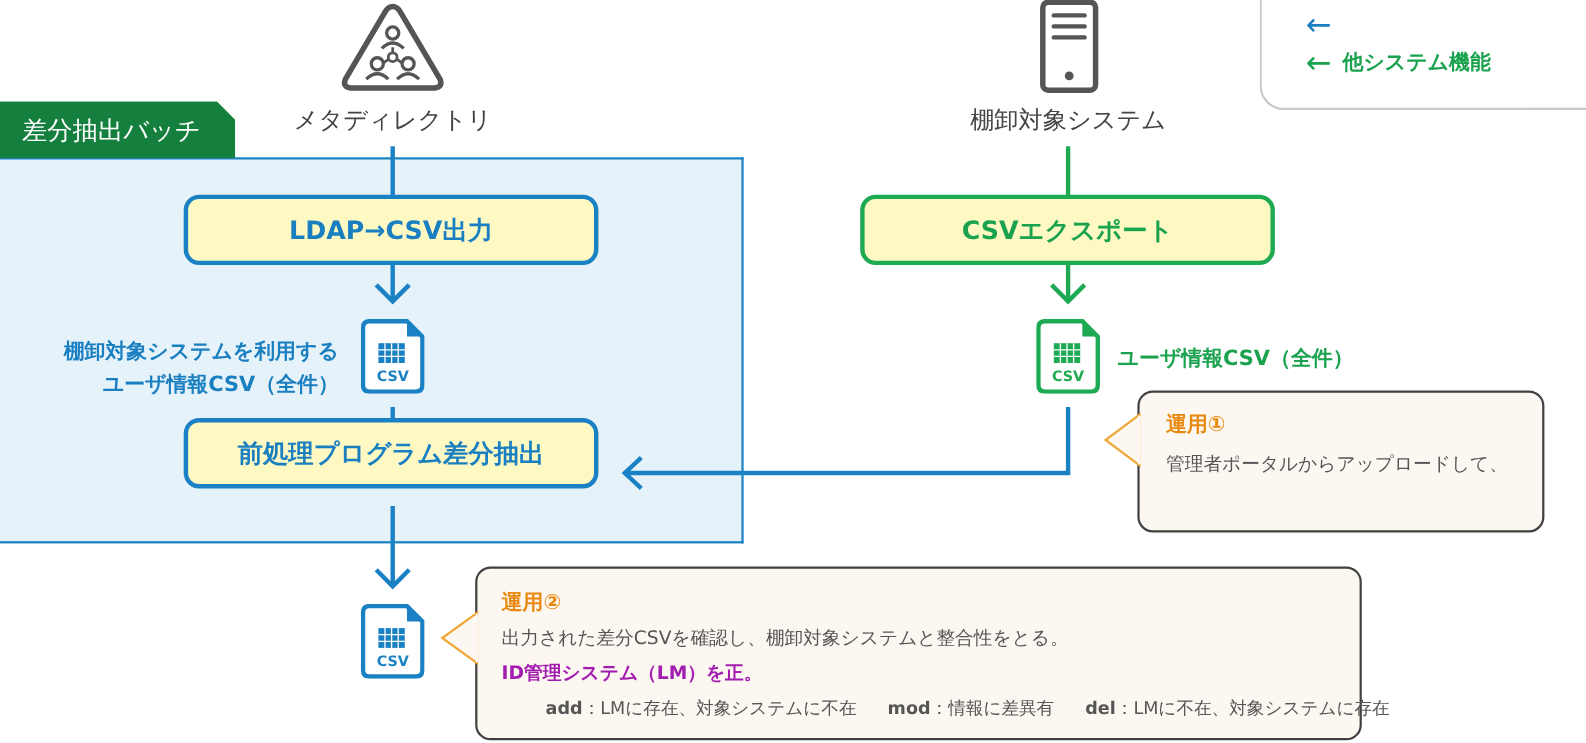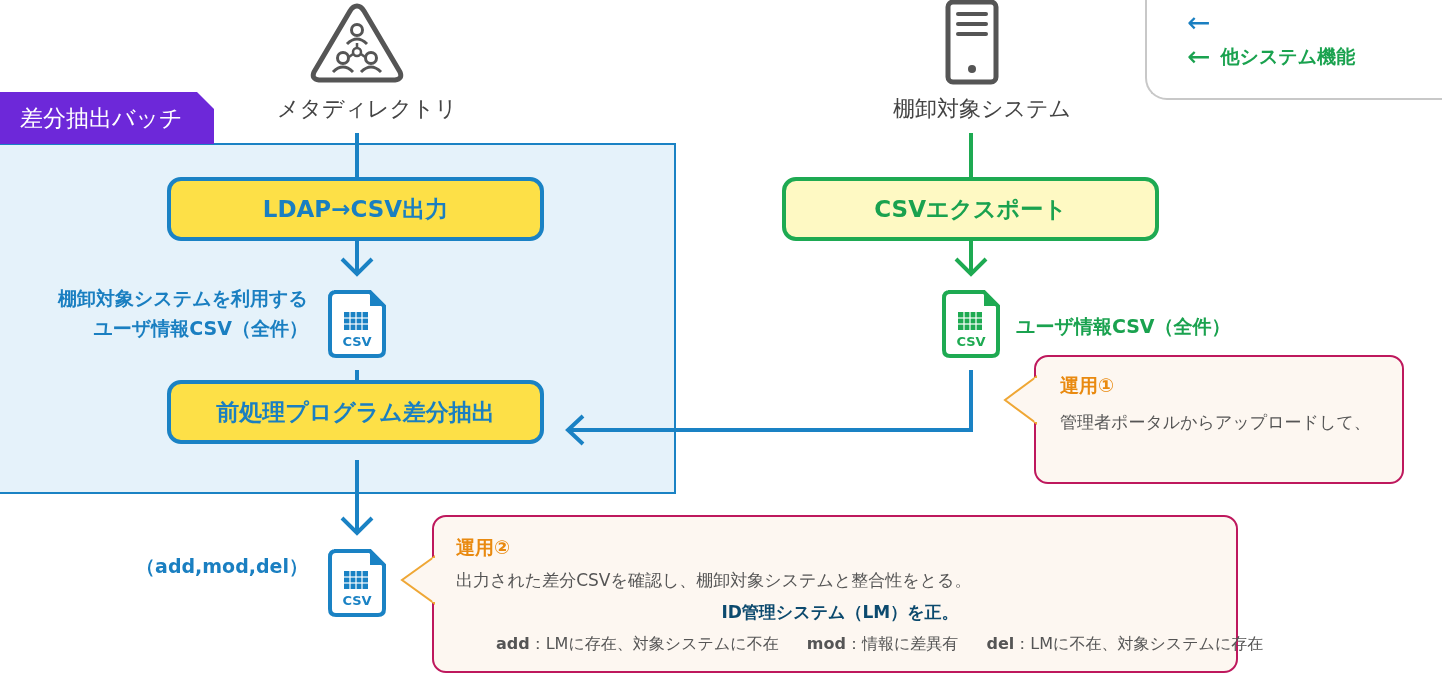--- a/index.html
+++ b/index.html
@@ -11,48 +11,48 @@
   .abs { position: absolute; }
   svg.lines { position: absolute; left: 0; top: 0; width: 1442px; height: 675px; overflow: visible; }
 
   
   .batch-area {
     left: 0; top: 143px; width: 676px; height: 351px;
     background: #e5f2fa; border: 2px solid #1a82c4; border-left: none; box-sizing: border-box;
   }
   .batch-tab {
     left: 0; top: 92px; width: 214px; height: 52px;
-    background: #6d28d9; color: #fff; font-size: 23px;
+    background: #15803d; color: #fff; font-size: 23px;
     display: flex; align-items: center; padding-left: 20px; box-sizing: border-box;
     clip-path: polygon(0 0, 197px 0, 214px 17px, 214px 100%, 0 100%);
   }
 
-  .node-label { font-size: 22px; color: #444; text-align: right; white-space: nowrap; }
+  .node-label { font-size: 22px; color: #444; text-align: center; white-space: nowrap; }
 
   .proc-box {
-    border: 4px solid #1a82c4; border-radius: 14px; background: #fde047;
+    border: 4px solid #1a82c4; border-radius: 14px; background: #fef9c3;
     color: #1a7fc1; font-weight: bold; font-size: 23px;
     display: flex; align-items: center; justify-content: center; box-sizing: border-box;
   }
   .proc-box.green { border-color: #1eaa52; background: #fef9c3; color: #1aa24f; }
 
   .file-label { font-weight: bold; font-size: 19px; color: #1a7fc1; line-height: 30px; white-space: nowrap; }
   .file-label.right { text-align: right; }
   .file-label.green { color: #1aa24f; }
 
   .legend {
     left: 1145px; top: -10px; width: 320px; height: 110px;
     border: 2px solid #c8c8c8; border-radius: 0 0 0 22px; border-top: none; border-right: none;
     box-sizing: border-box; background: #fff;
   }
   .legend-row { display: flex; align-items: center; font-weight: bold; font-size: 19px; height: 34px; }
   .legend-row .arrow { font-size: 28px; margin-right: 10px; font-weight: normal; line-height: 1; }
 
   .callout {
-    background: #fdf7f1; border: 2px solid #be185d; border-radius: 14px; box-sizing: border-box;
+    background: #fdf7f1; border: 2px solid #404040; border-radius: 14px; box-sizing: border-box;
     color: #555; font-size: 17px;
   }
   .callout .title { color: #e98a10; font-weight: bold; font-size: 19px; }
   .callout-tail { position: absolute; }
 </style>
 </head>
 <body>
 
 <div class="abs batch-area"></div>
 <div class="abs batch-tab">差分抽出バッチ</div>
@@ -128,21 +128,21 @@
     <g stroke="#fff" stroke-width="1.2">
       <line x1="16" y1="28" x2="40" y2="28"></line>
         <line x1="16" y1="34" x2="40" y2="34"></line>
       <line x1="22" y1="22" x2="22" y2="40"></line>
         <line x1="28" y1="22" x2="28" y2="40"></line>
         <line x1="34" y1="22" x2="34" y2="40"></line>
     </g>
     <text x="29" y="56" text-anchor="middle" font-size="13" font-weight="bold" fill="#1a82c4" font-family="DejaVu Sans, sans-serif">CSV</text>
   </svg>
 </div>
-<div class="abs file-label right" style="left:0;top:283px;width:308px;">
+<div class="abs file-label right" style="left:0;top:304px;width:308px;">
   <div>棚卸対象システムを利用する</div>
   <div>ユーザ情報CSV（全件）</div>
 </div>
 
 <div class="abs" style="left:942px;top:290px;width:58px;height:68px;">
   <svg width="58" height="68" viewBox="0 0 58 68">
     <path d="M6 2 H42 L56 16 V60 Q56 66 50 66 H8 Q2 66 2 60 V8 Q2 2 8 2 Z" fill="#fff" stroke="#1eaa52" stroke-width="4"></path>
     <path d="M42 2 V16 H56 Z" fill="#1eaa52"></path>
     <rect x="16" y="22" width="24" height="18" fill="#1eaa52"></rect>
     <g stroke="#fff" stroke-width="1.2">
@@ -166,41 +166,40 @@
       <line x1="16" y1="28" x2="40" y2="28"></line>
         <line x1="16" y1="34" x2="40" y2="34"></line>
       <line x1="22" y1="22" x2="22" y2="40"></line>
         <line x1="28" y1="22" x2="28" y2="40"></line>
         <line x1="34" y1="22" x2="34" y2="40"></line>
     </g>
     <text x="29" y="56" text-anchor="middle" font-size="13" font-weight="bold" fill="#1a82c4" font-family="DejaVu Sans, sans-serif">CSV</text>
   </svg>
 </div>
 <div class="abs file-label right" style="left:0;top:551px;width:308px;">
-  <div>（add,mod,del）</div>
 </div>
 
 <div class="abs callout" style="left:1034px;top:355px;width:370px;height:129px;">
   <div style="padding:16px 0 0 24px;">
     <div class="title">運用①</div>
     <div style="margin-top:8px;line-height:30px;">
       <div>管理者ポータルからアップロードして、</div>
     </div>
   </div>
 </div>
 <svg class="callout-tail" style="left:1003px;top:375px;" width="34" height="50">
   <polygon points="33,2 2,25 33,48" fill="#fdf7f1" stroke="#efa735" stroke-width="2"></polygon>
   <line x1="33" y1="3" x2="33" y2="47" stroke="#fdf7f1" stroke-width="3"></line>
 </svg>
 
 <div class="abs callout" style="left:432px;top:515px;width:806px;height:158px;">
   <div style="padding:18px 12px 0 22px;">
     <div class="title">運用②</div>
     <div style="margin-top:4px;line-height:30px;">出力された差分CSVを確認し、棚卸対象システムと整合性をとる。</div>
-    <div style="margin-top:2px;line-height:30px;font-weight:bold;color:#0c4a6e;text-align:center;">ID管理システム（LM）を正。</div>
+    <div style="margin-top:2px;line-height:30px;font-weight:bold;color:#a21caf;">ID管理システム（LM）を正。</div>
     <div style="margin-top:2px;line-height:30px;font-size:16px;white-space:nowrap;margin-left:40px;">
       <span style="font-weight:bold;">add</span><span>：LMに存在、対象システムに不在</span>
       <span style="display:inline-block;width:18px;"></span>
       <span style="font-weight:bold;">mod</span><span>：情報に差異有</span>
       <span style="display:inline-block;width:18px;"></span>
       <span style="font-weight:bold;">del</span><span>：LMに不在、対象システムに存在</span>
     </div>
   </div>
 </div>
 <svg class="callout-tail" style="left:400px;top:555px;" width="35" height="50">

